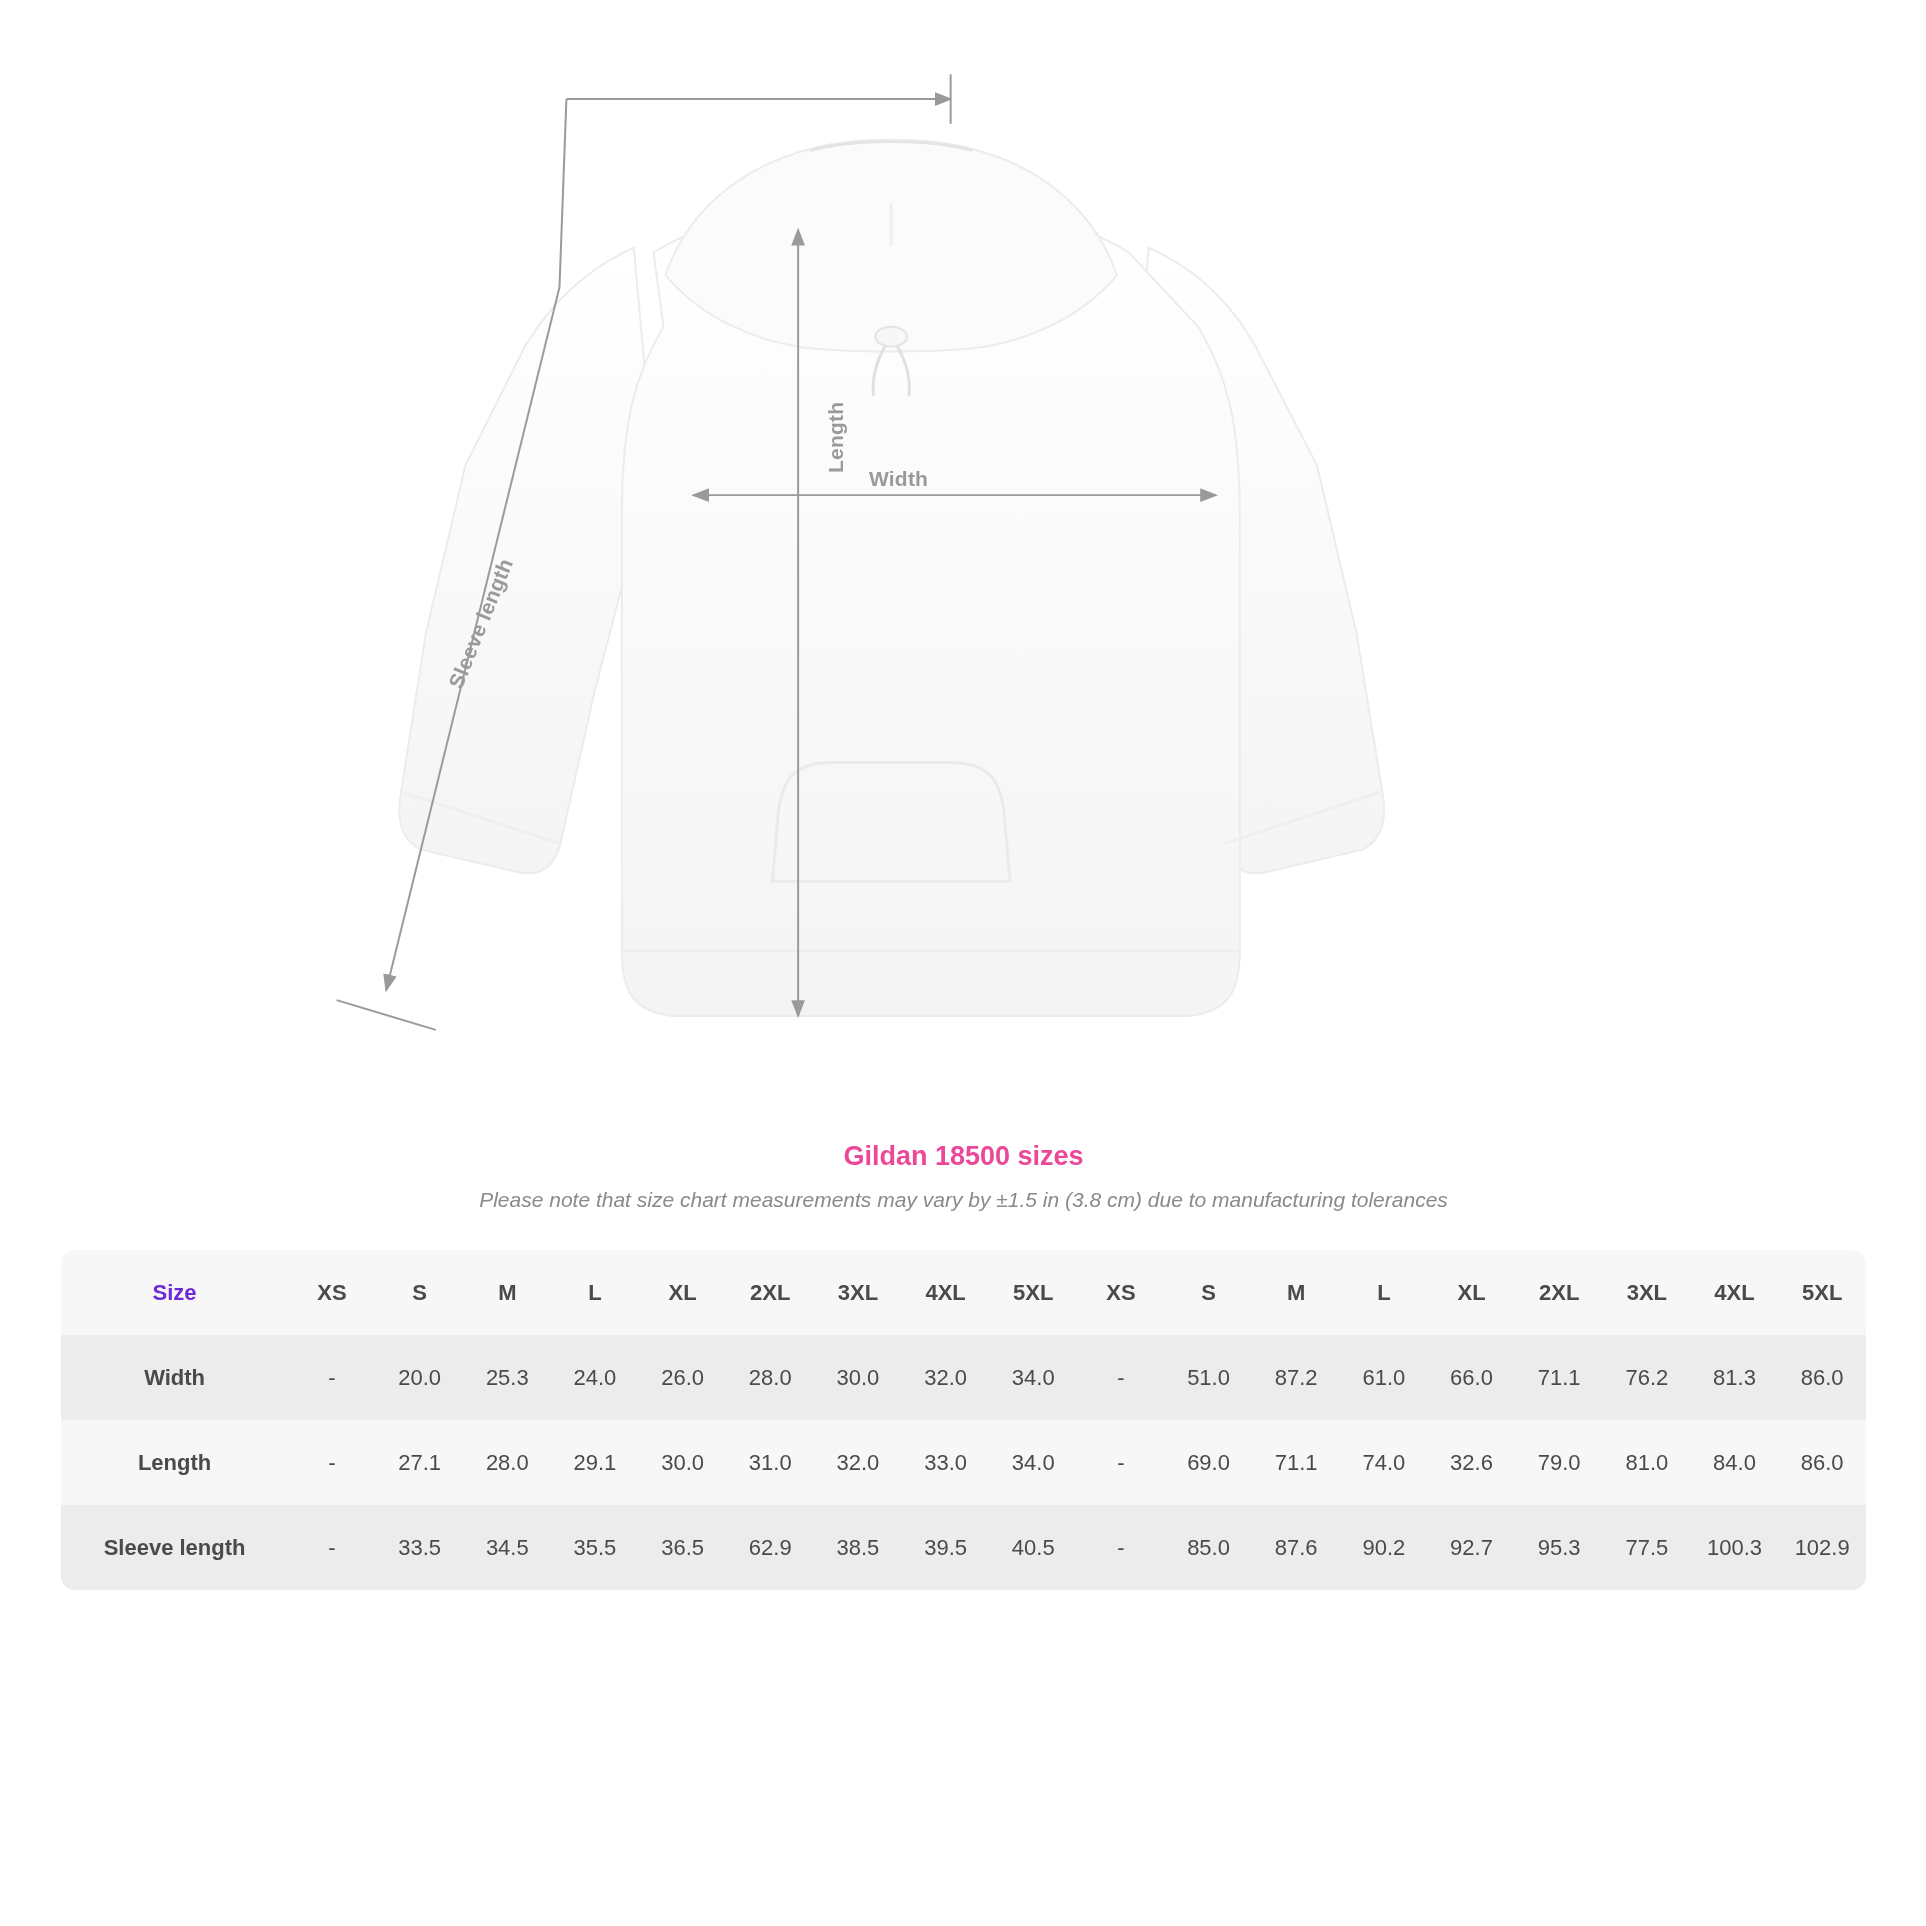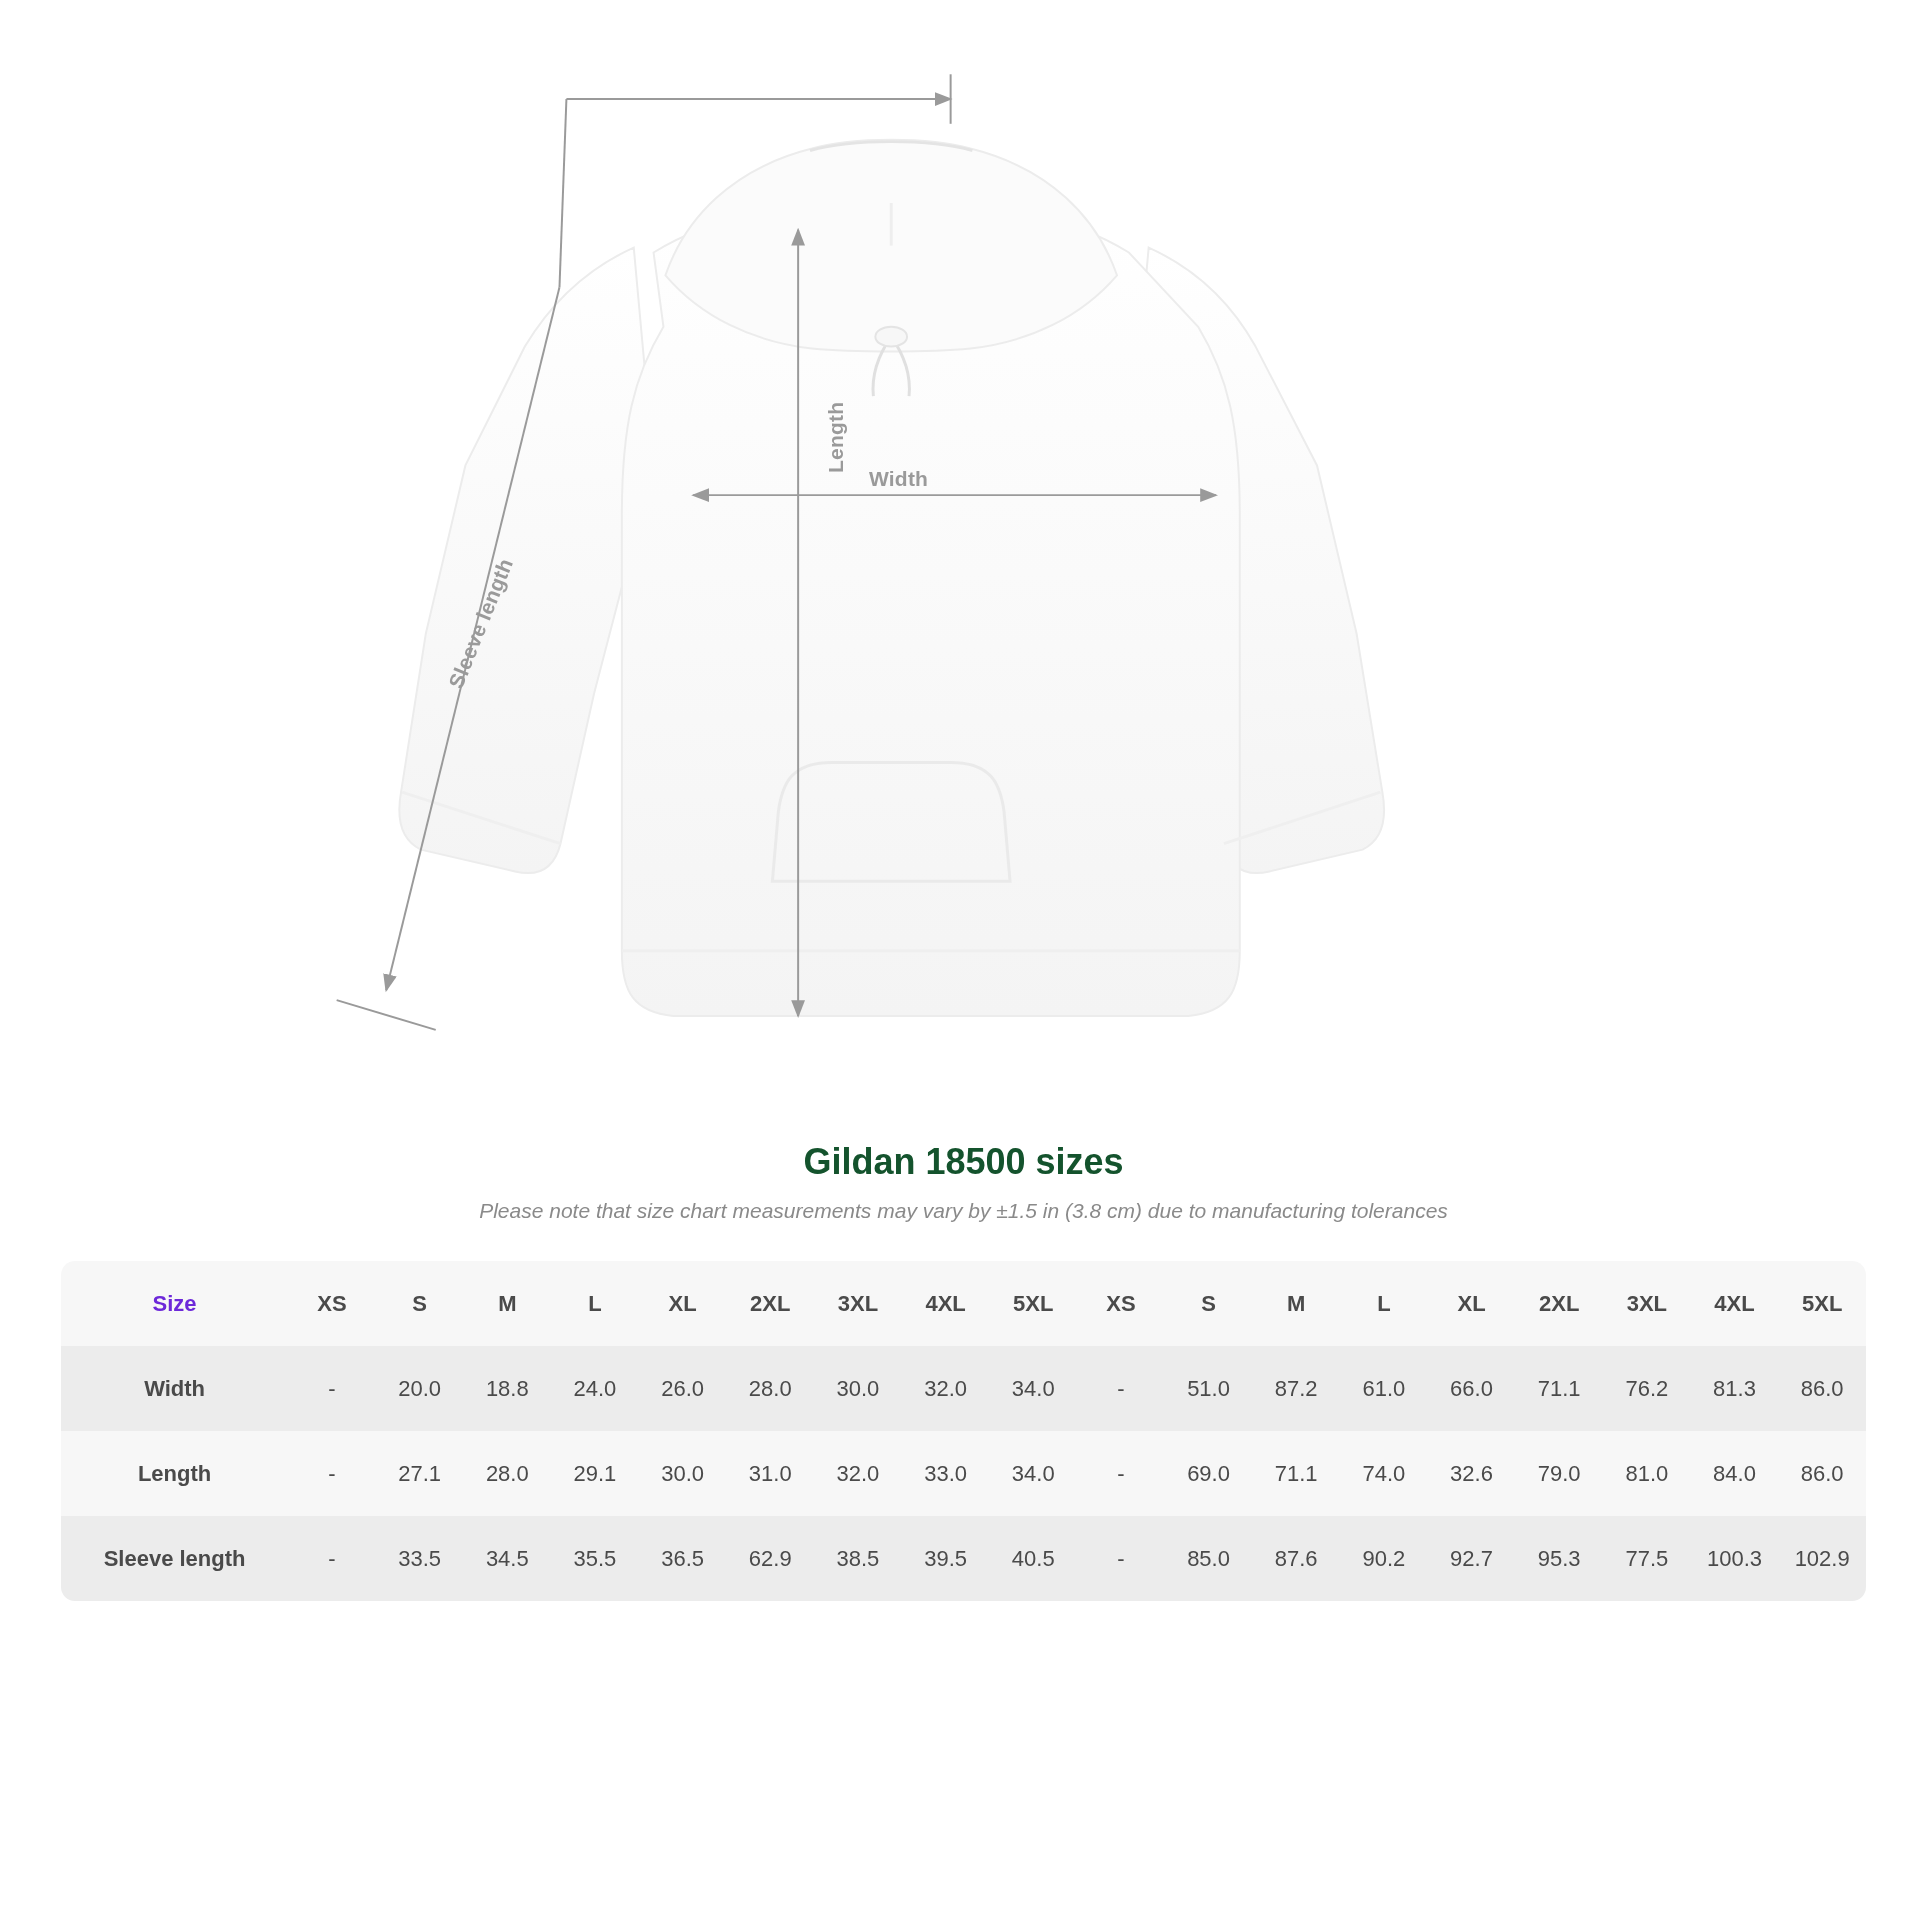--- a/index.html
+++ b/index.html
@@ -49,23 +49,23 @@
     transform-origin: left top;
     white-space: nowrap;
   }
 
   
   .title-block {
     text-align: center;
     margin-top: 22px;
   }
   .chart-title {
-    font-size: 36px;
-    font-weight: bold;
-    color: #14532d;
+    font-size: 27px;
+    font-weight: bold;
+    color: #ec4899;
     margin: 4px;
   }
   .chart-subtitle {
     font-size: 21px;
     font-style: italic;
     color: #8a8a8a;
     margin: 16px 0 0 0;
   }
 
   
@@ -262,21 +262,21 @@
           <td>2XL</td>
           <td>3XL</td>
           <td>4XL</td>
           <td>5XL</td>
         </tr>
 
         <tr class="row-shaded">
           <td class="rowlabel">Width</td>
           <td>-</td>
           <td>20.0</td>
-          <td>18.8</td>
+          <td>25.3</td>
           <td>24.0</td>
           <td>26.0</td>
           <td>28.0</td>
           <td>30.0</td>
           <td>32.0</td>
           <td>34.0</td>
           <td>-</td>
           <td>51.0</td>
           <td>87.2</td>
           <td>61.0</td>

